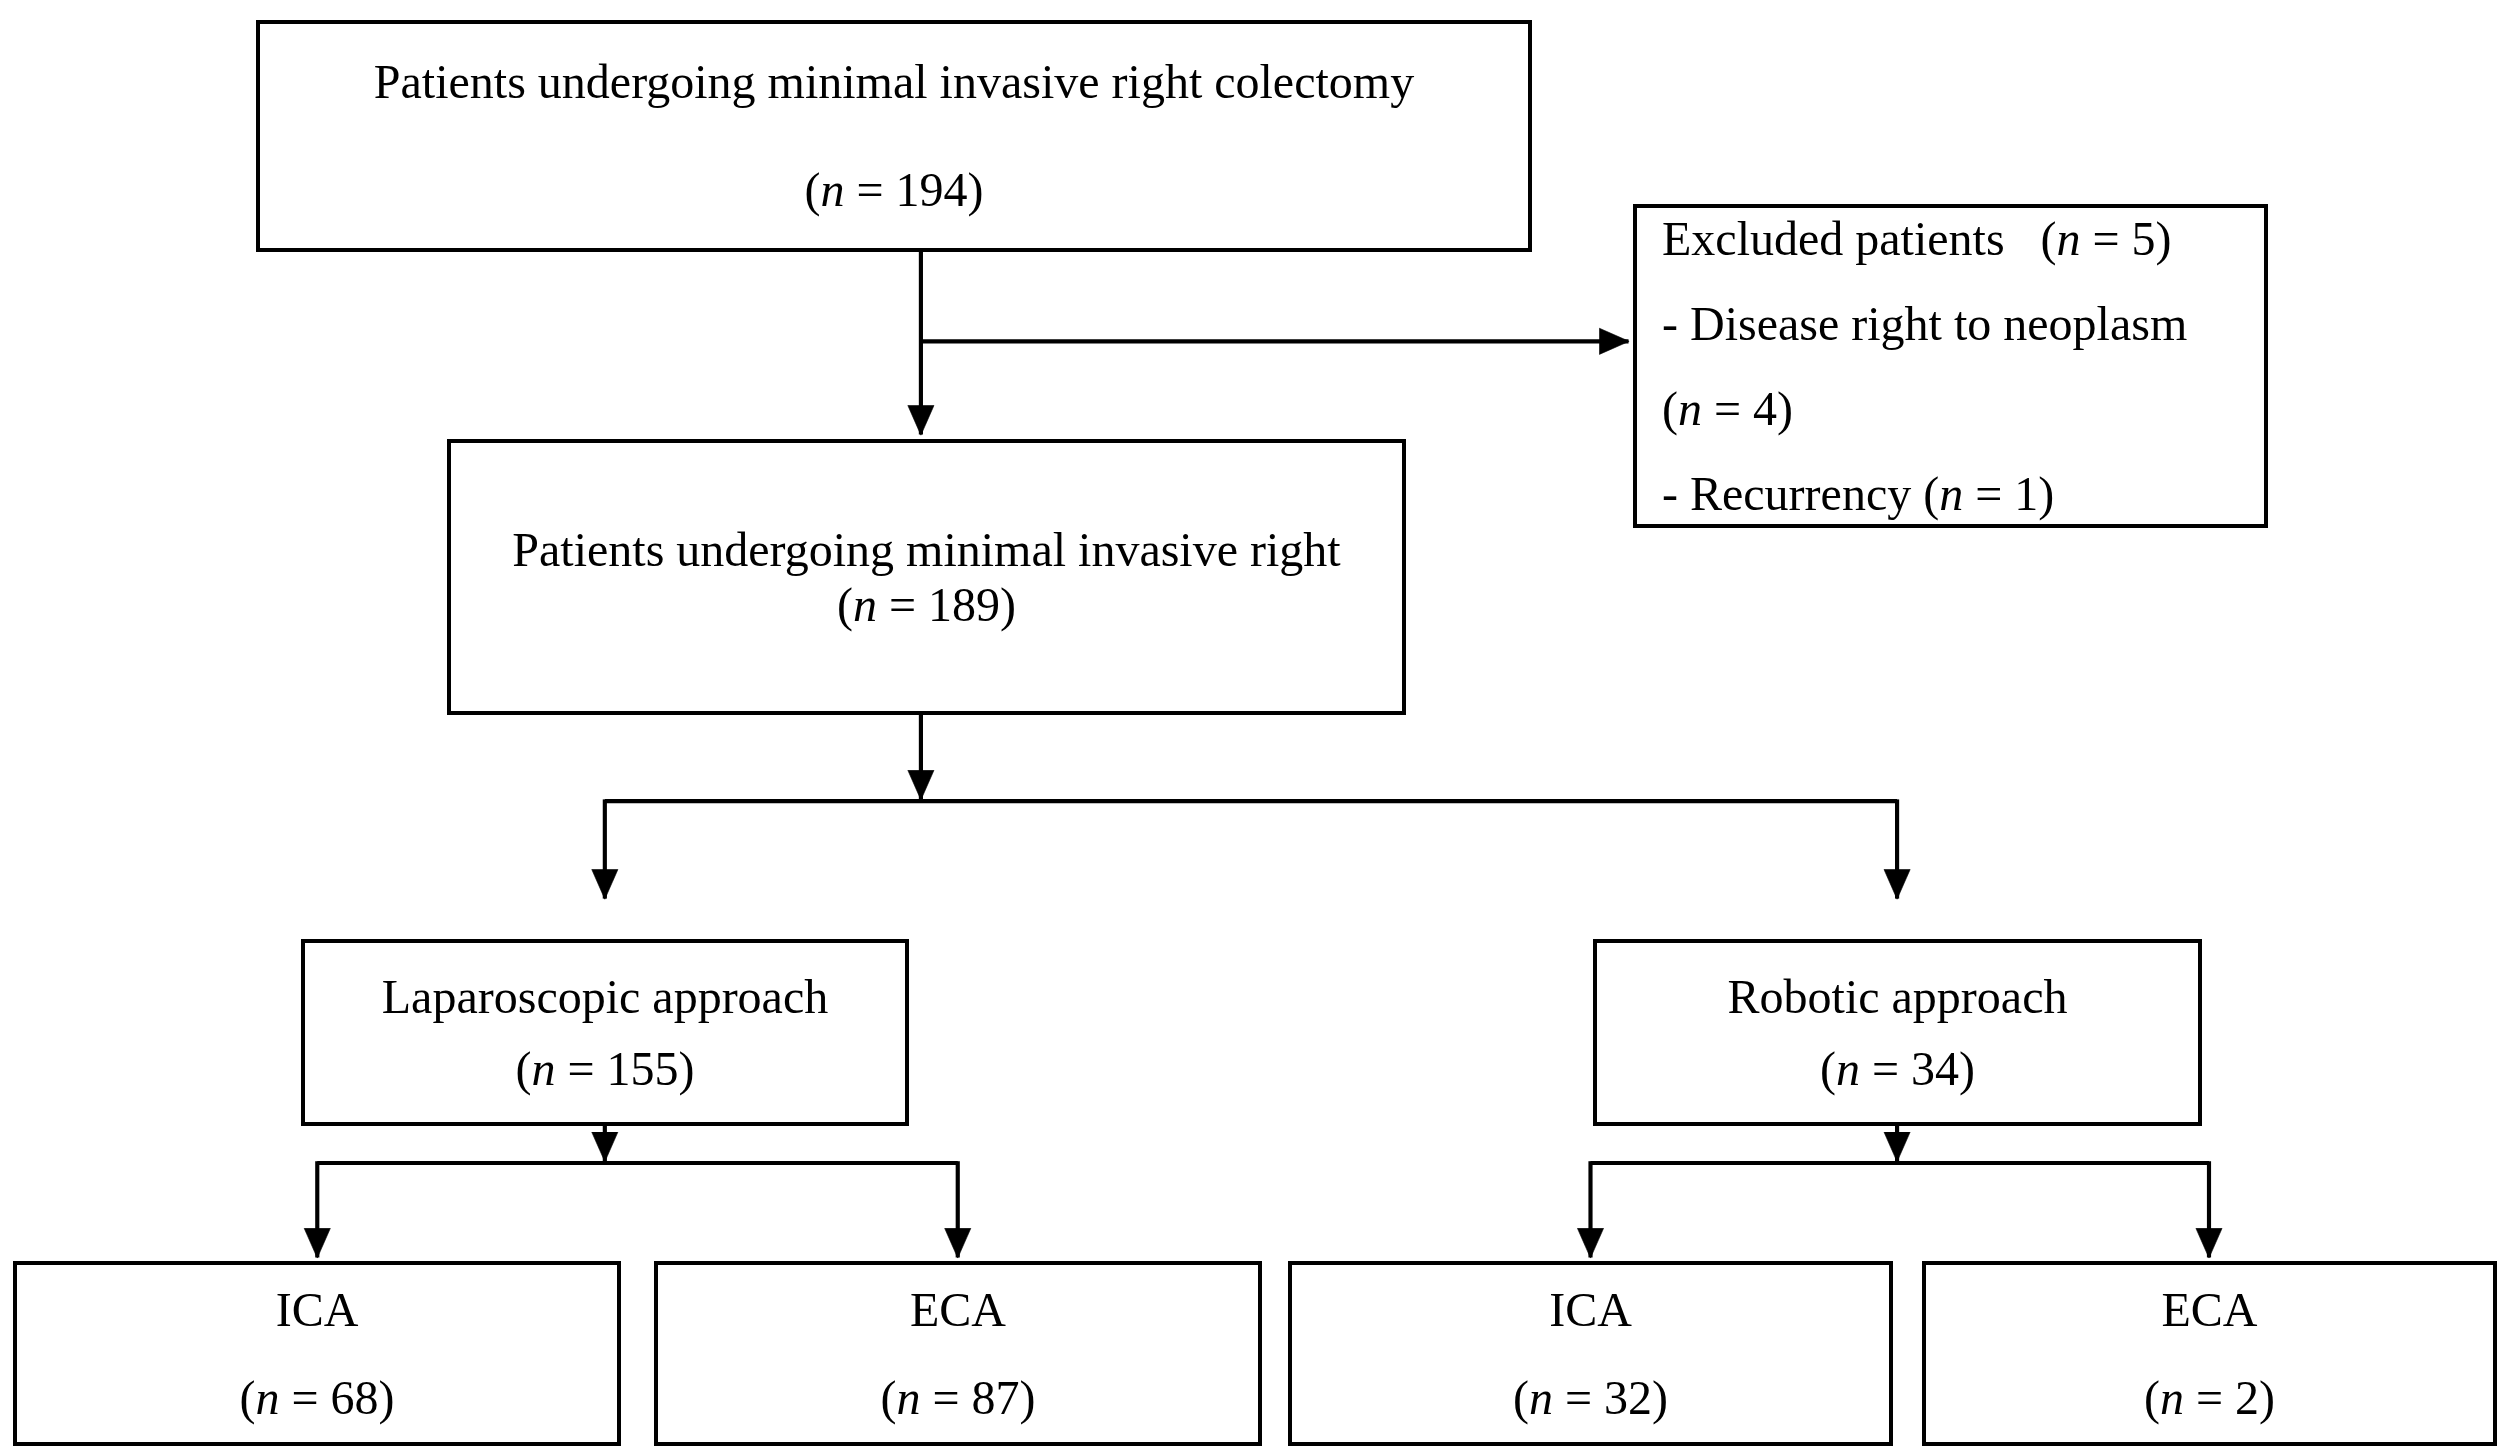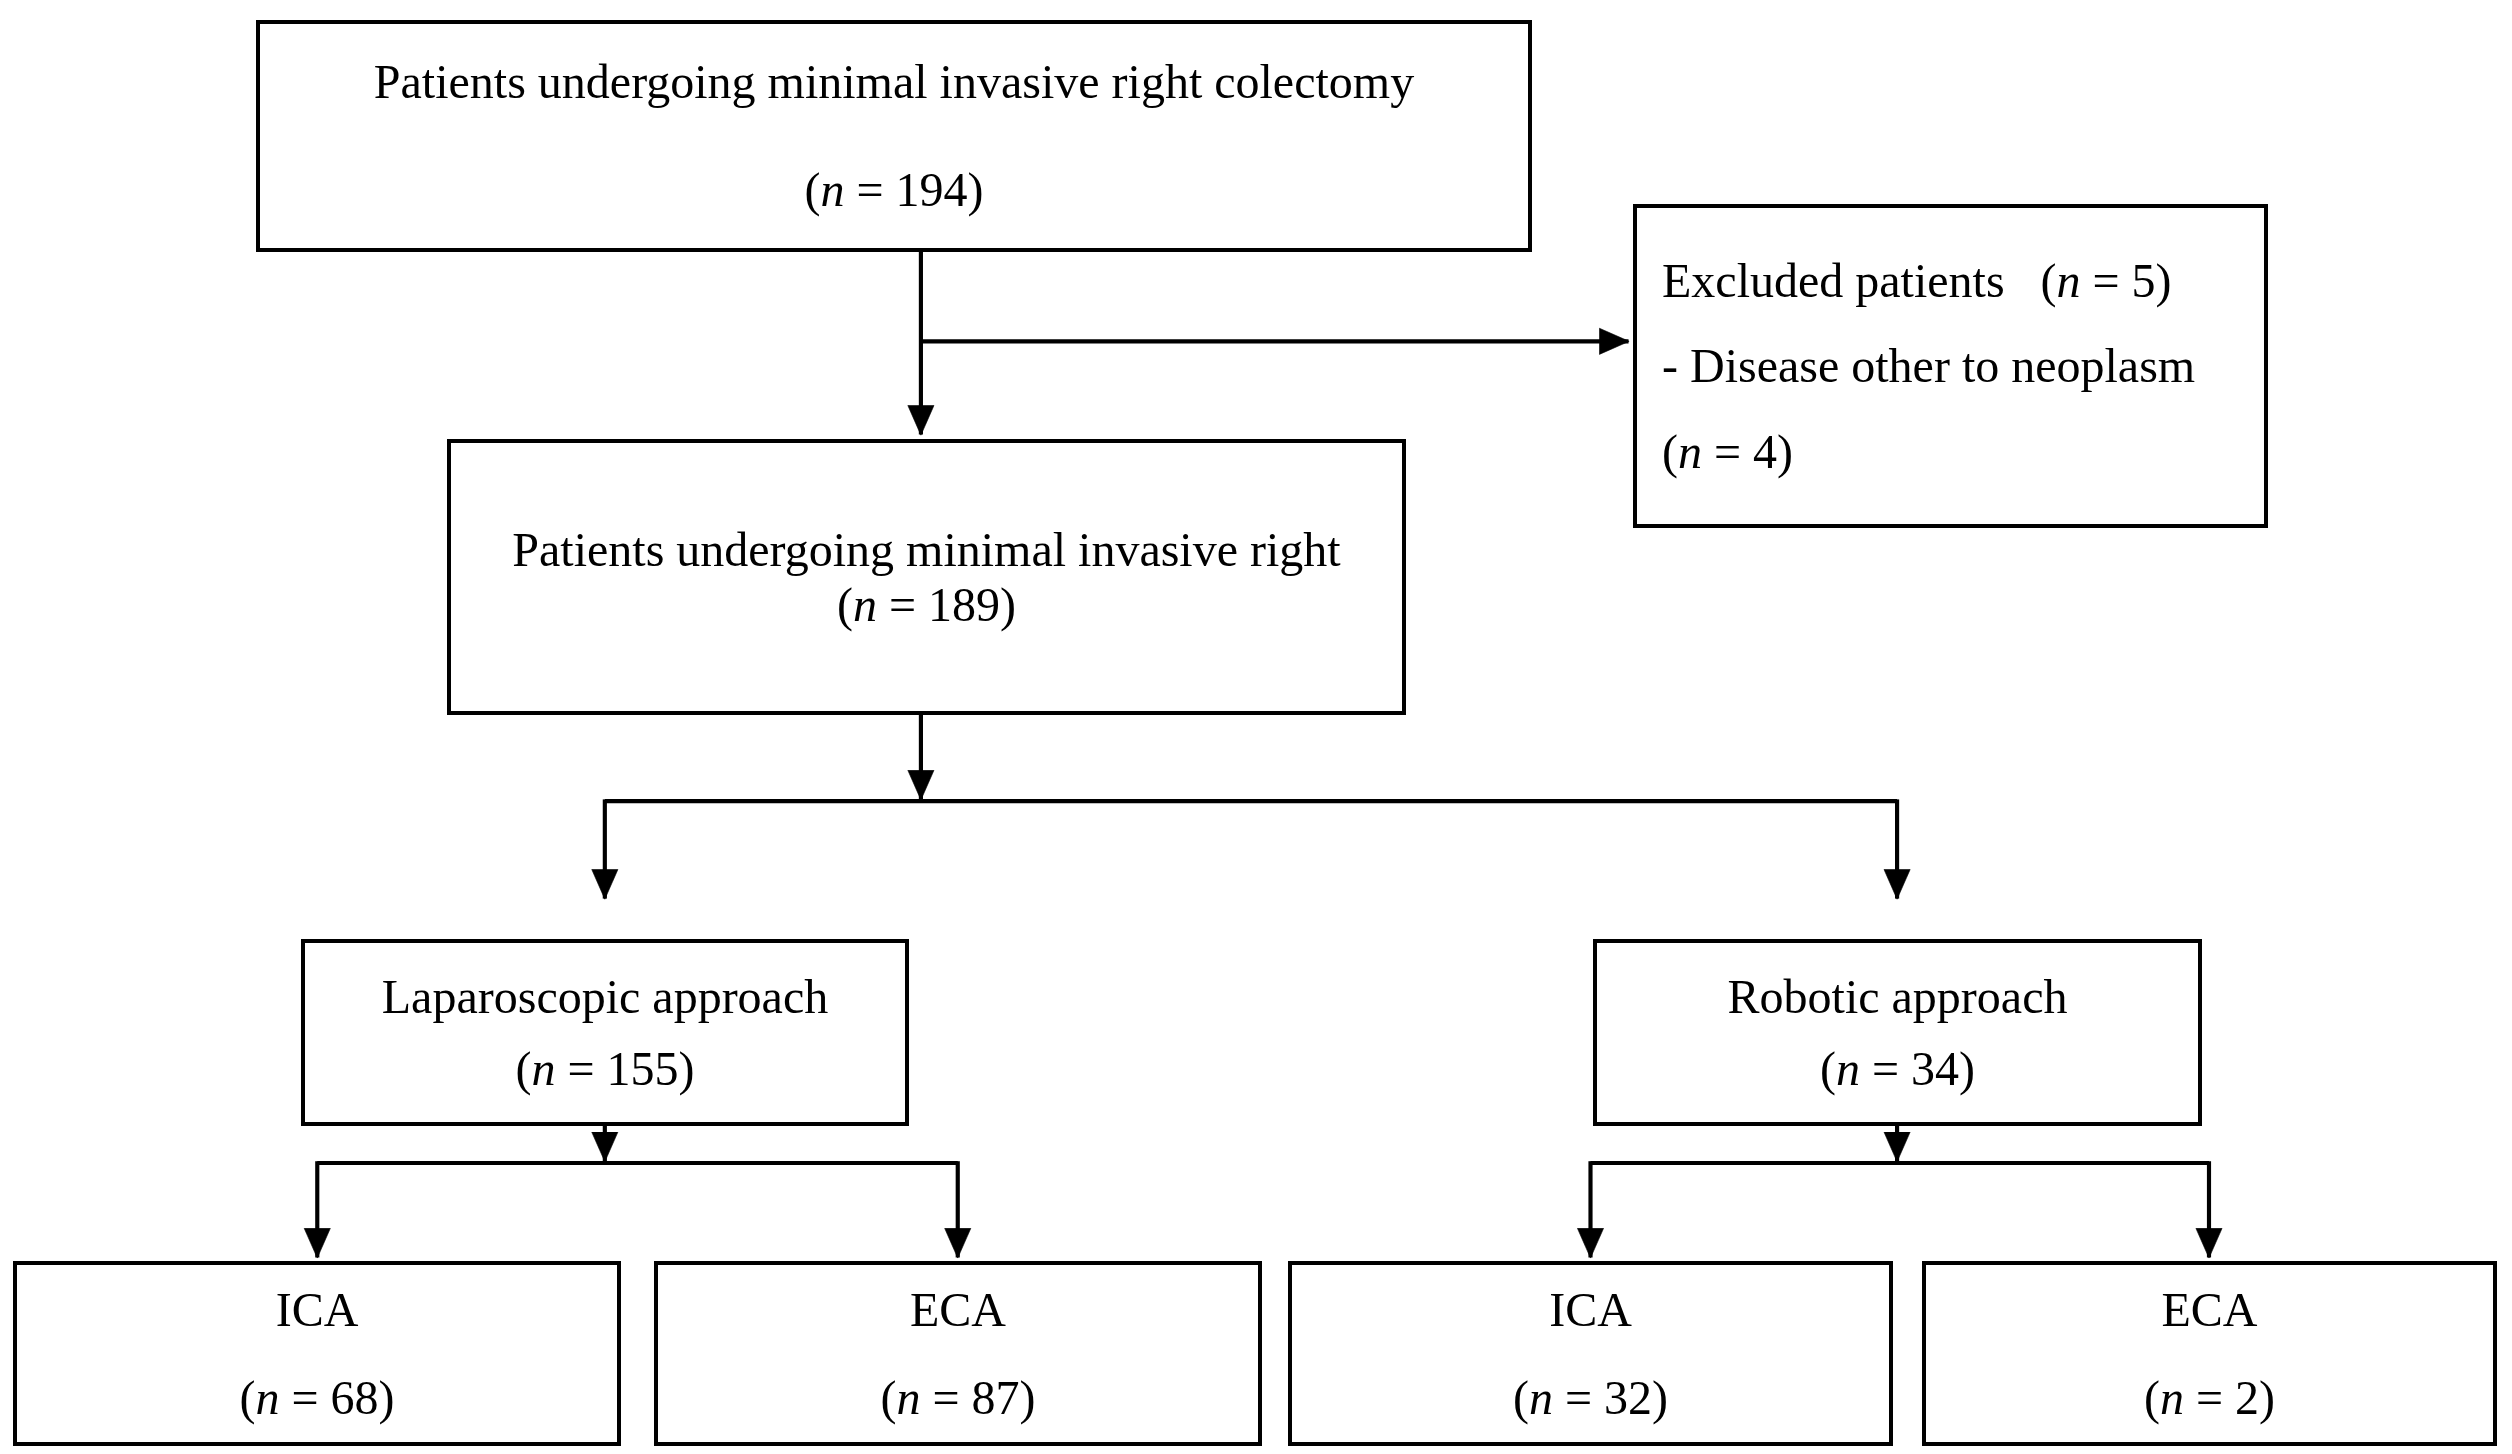--- a/index.html
+++ b/index.html
@@ -76,22 +76,23 @@
     <line x1="3718" y1="1954" x2="3718" y2="2116" stroke-width="7" marker-end="url(#arrow)"></line>
   </svg>
 
   <div class="box gap-lg" style="left:244px; top:19.6px; width:1276px; height:232px;margin-left:12px;">
     <div class="line">Patients undergoing minimal invasive right colectomy</div>
     <div class="line">(<i>n</i> = 194)</div>
   </div>
 
   <div class="box left-align" style="left:1633px; top:204px; width:635px; height:324px;">
     <div class="line">Excluded patients   (<i>n</i> = 5)</div>
-    <div class="line">- Disease other to neoplasm</div>
+    <div class="line">- Disease right to neoplasm</div>
     <div class="line">(<i>n</i> = 4)</div>
+    <div class="line">- Recurrency (<i>n</i> = 1)</div>
   </div>
 
   <div class="box gap-md" style="left:447px; top:439px; width:959px; height:276px;">
     <div class="line">Patients undergoing minimal invasive right</div>
     <div class="line">(<i>n</i> = 189)</div>
   </div>
 
   <div class="box gap-sm" style="left:301px; top:902px; width:608px; height:187px;">
     <div class="line">Laparoscopic approach</div>
     <div class="line">(<i>n</i> = 155)</div>

